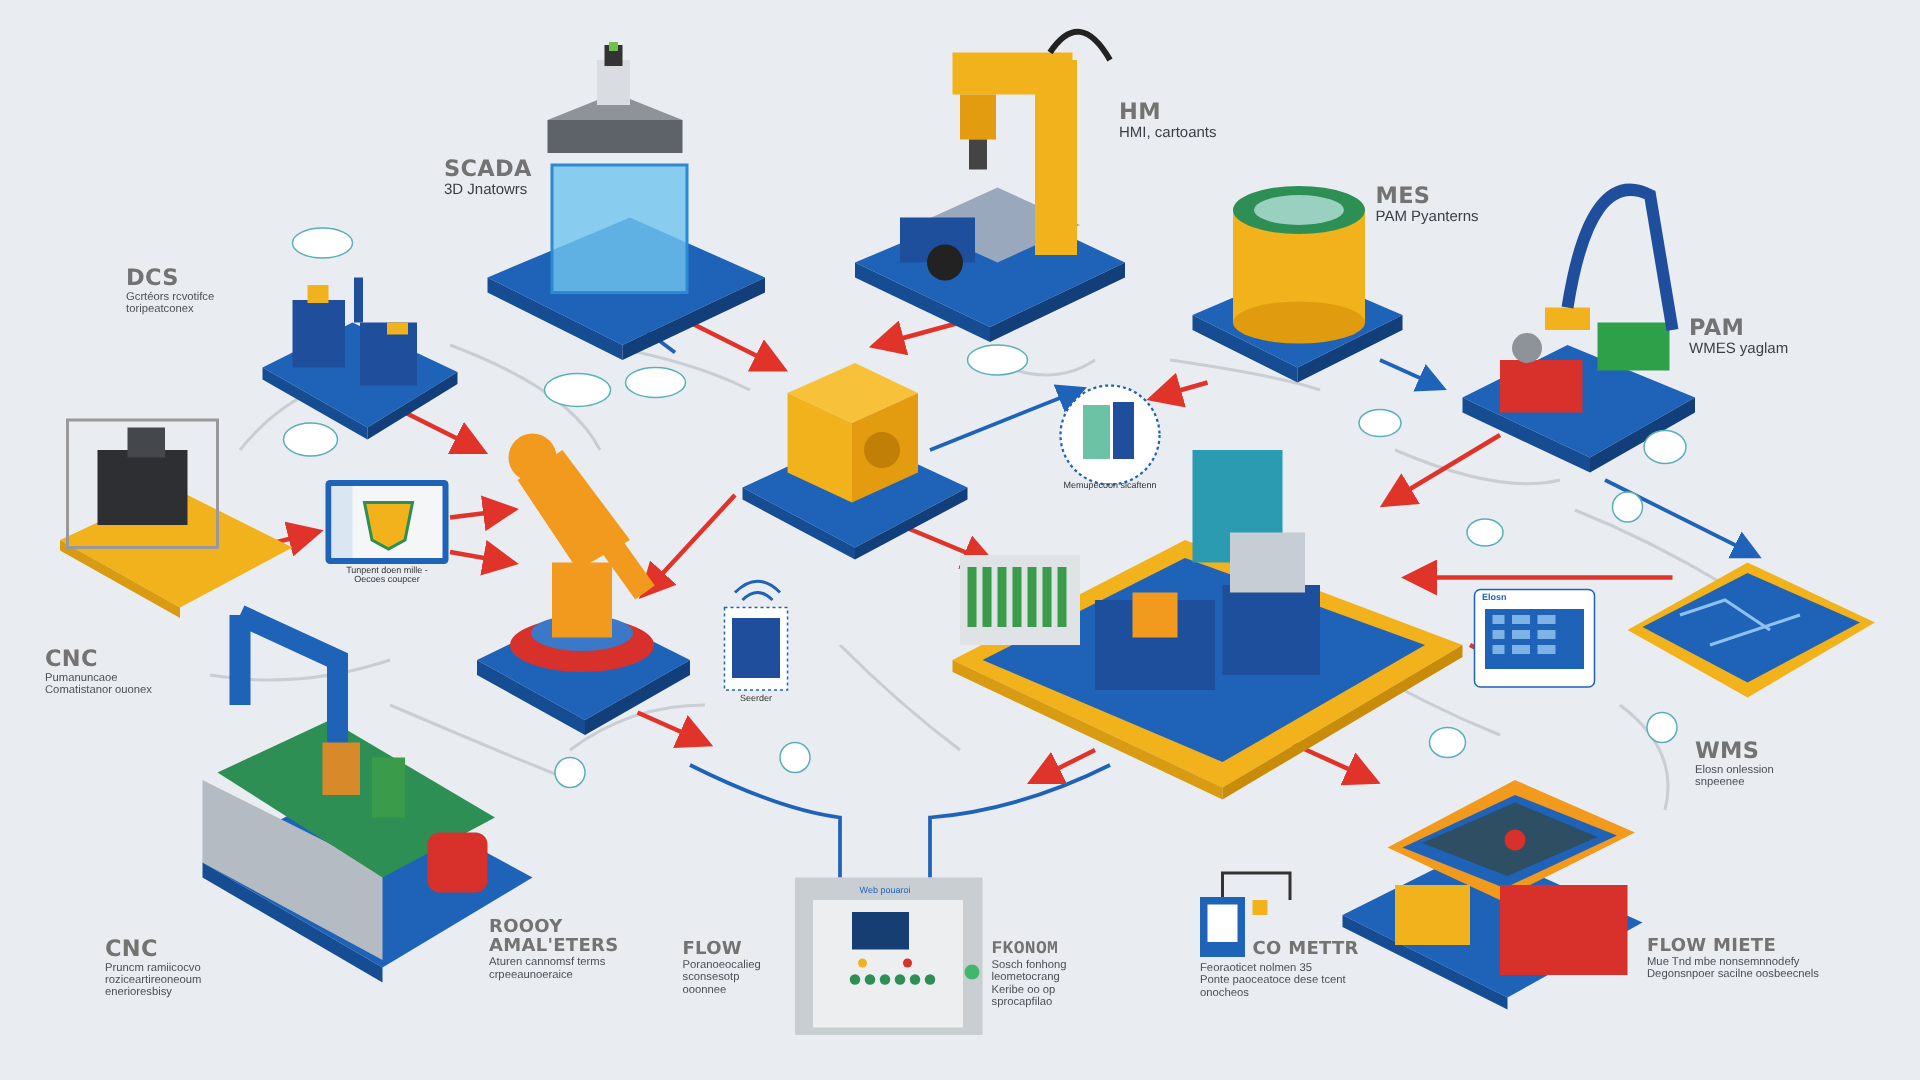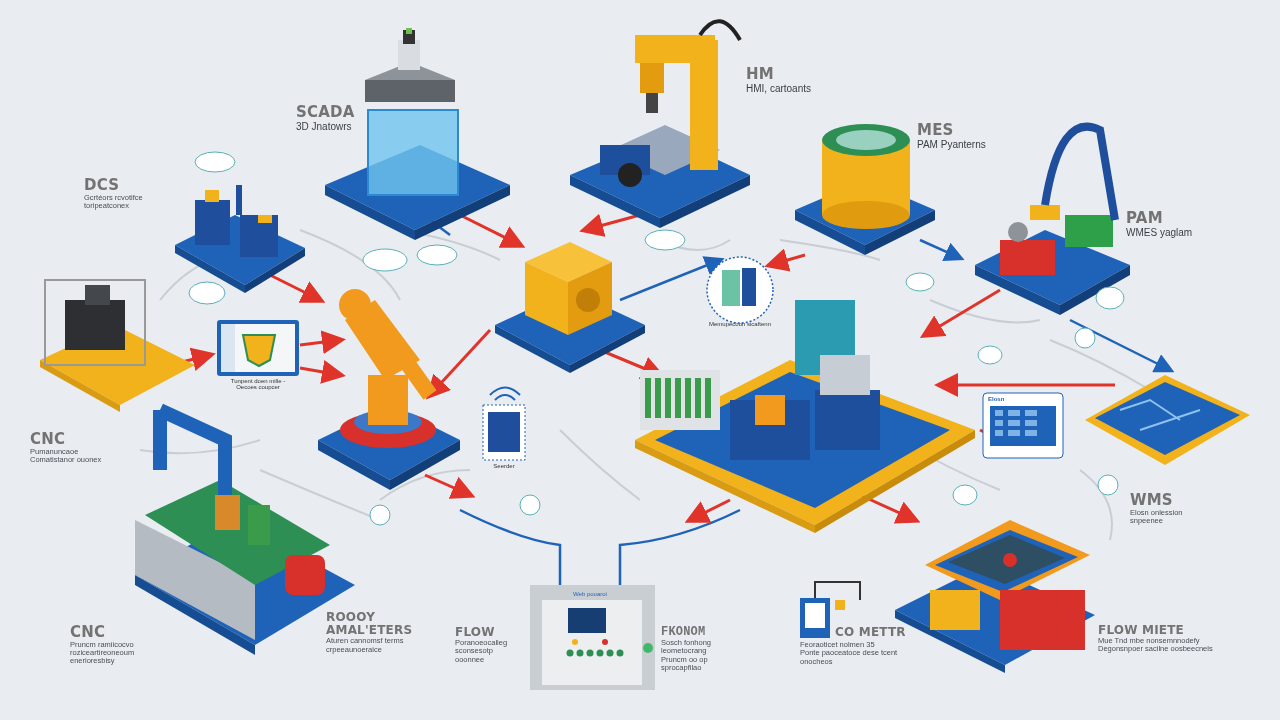--- a/index.html
+++ b/index.html
@@ -342,21 +342,21 @@
   <div class="t" style="font-size:12px;">FLOW</div>
   <div class="s2">Poranoeocalieg</div>
   <div class="s2">sconsesotp</div>
   <div class="s2">ooonnee</div>
 </div>
 
 <div class="lbl" style="left:661px;top:626px;">
   <div class="t" style="font-size:12px;font-family:Liberation Mono, monospace;">FKONOM</div>
   <div class="s2">Sosch fonhong</div>
   <div class="s2">leometocrang</div>
-  <div class="s2">Pruncm oo op</div>
+  <div class="s2">Keribe oo op</div>
   <div class="s2">sprocapfilao</div>
 </div>
 
 <div class="lbl" style="left:835px;top:626px;">
   <div class="t" style="font-size:12px;">CO METTR</div>
 </div>
 <div class="lbl" style="left:800px;top:641px;">
   <div class="s2">Feoraoticet nolmen 35</div>
   <div class="s2">Ponte paoceatoce dese tcent</div>
   <div class="s2">onocheos</div>

